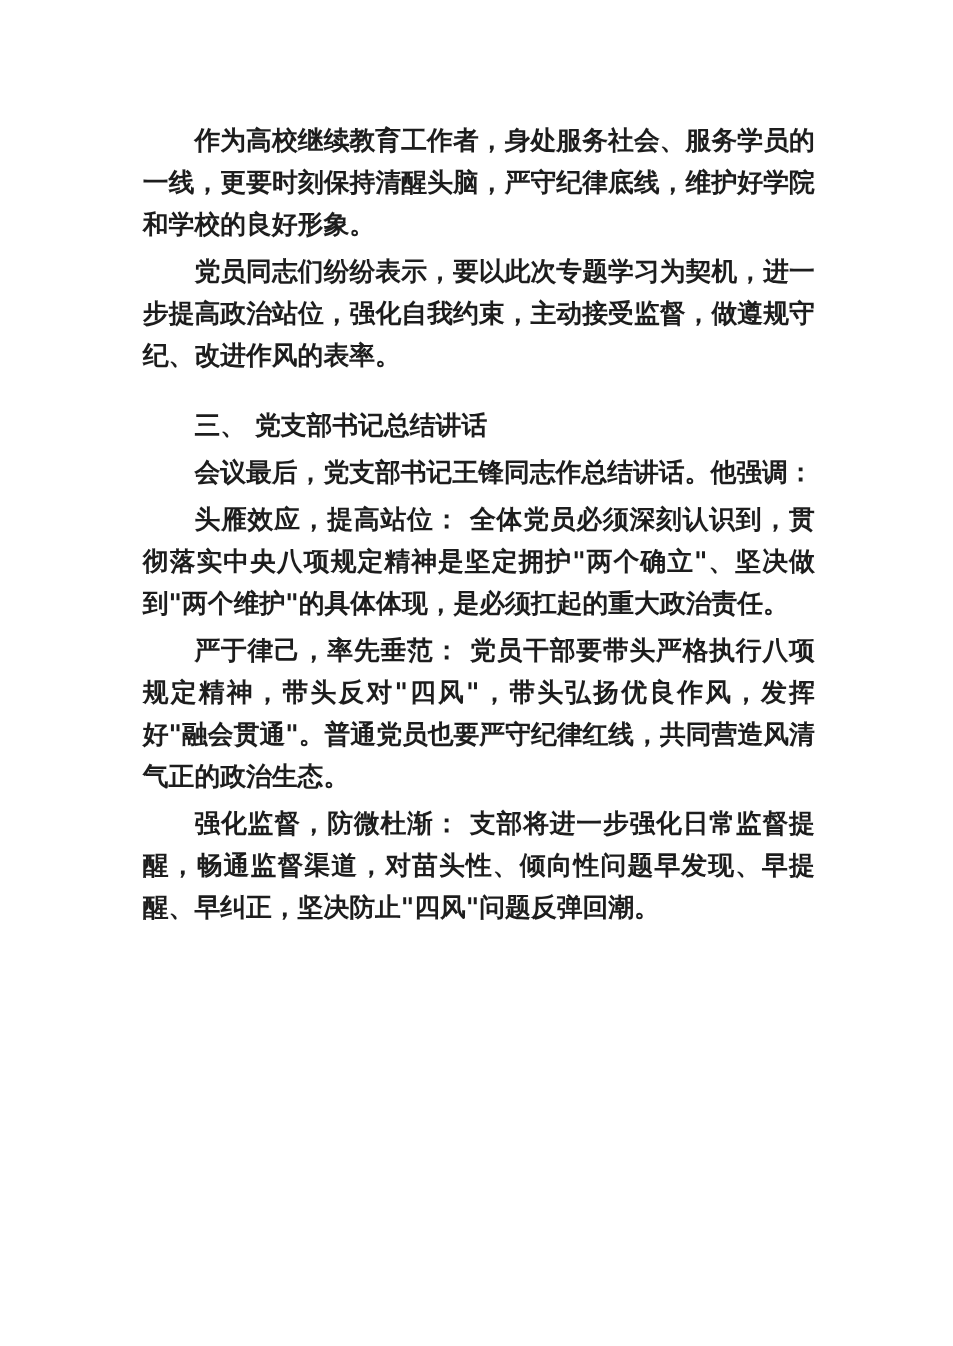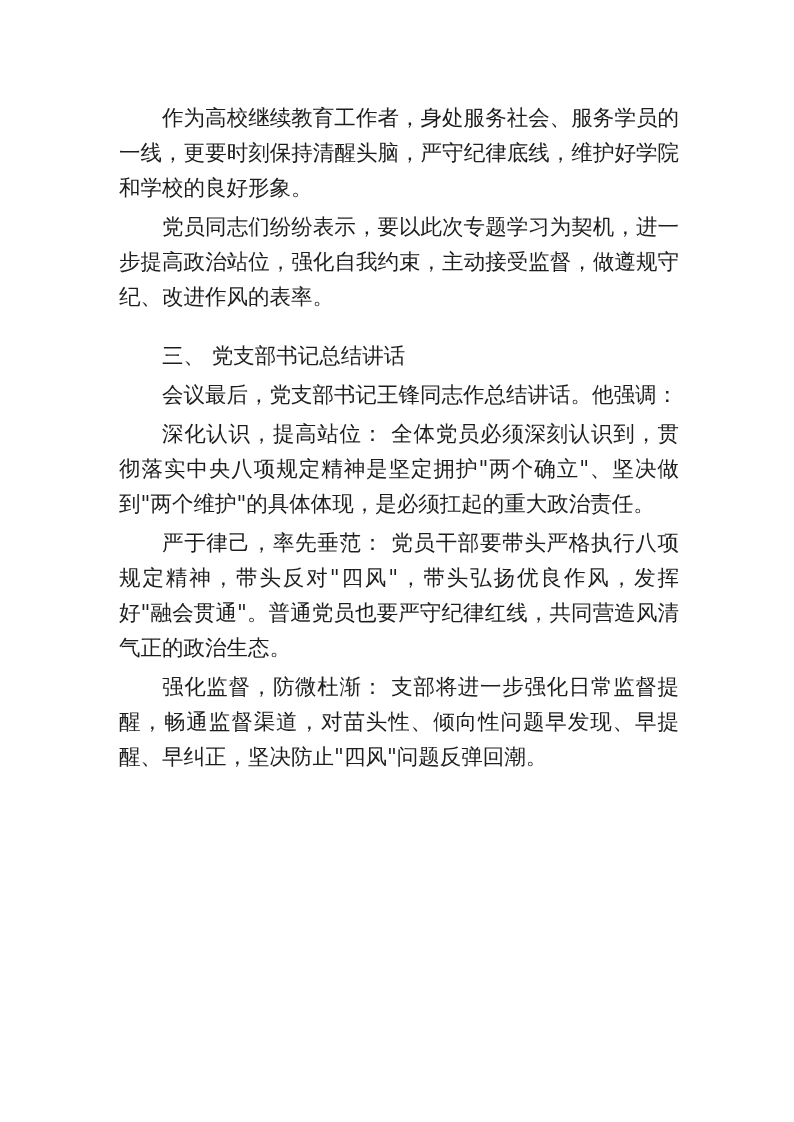--- a/index.html
+++ b/index.html
@@ -19,39 +19,39 @@
     left: 119px;
     top: 100px;
     width: 560px;
   }
   .para {
     margin: 0 0 4px 0;
     padding: 0;
     font-family: "DejaVu Serif", "Liberation Serif", serif;
     font-size: 21.5px;
     line-height: 35px;
-    font-weight: 400;
+    font-weight: 700;
     color: #1d1d1d;
     text-align: justify;
     text-justify: inter-character;
     text-indent: 2em;
     word-break: normal;
     line-break: strict;
   }
   .heading {
-    font-weight: 400; 
+    font-weight: 700; 
     margin-top: 24px;
   }
 </style>
 </head>
 <body>
 
 <div class="page">
   <div class="content">
     <p class="para">作为高校继续教育工作者，身处服务社会、服务学员的一线，更要时刻保持清醒头脑，严守纪律底线，维护好学院和学校的良好形象。</p>
     <p class="para">党员同志们纷纷表示，要以此次专题学习为契机，进一步提高政治站位，强化自我约束，主动接受监督，做遵规守纪、改进作风的表率。</p>
     <p class="para heading">三、 党支部书记总结讲话</p>
     <p class="para">会议最后，党支部书记王锋同志作总结讲话。他强调：</p>
-    <p class="para">深化认识，提高站位： 全体党员必须深刻认识到，贯彻落实中央八项规定精神是坚定拥护"两个确立"、坚决做到"两个维护"的具体体现，是必须扛起的重大政治责任。</p>
+    <p class="para">头雁效应，提高站位： 全体党员必须深刻认识到，贯彻落实中央八项规定精神是坚定拥护"两个确立"、坚决做到"两个维护"的具体体现，是必须扛起的重大政治责任。</p>
     <p class="para">严于律己，率先垂范： 党员干部要带头严格执行八项规定精神，带头反对"四风"，带头弘扬优良作风，发挥好"融会贯通"。普通党员也要严守纪律红线，共同营造风清气正的政治生态。</p>
     <p class="para">强化监督，防微杜渐： 支部将进一步强化日常监督提醒，畅通监督渠道，对苗头性、倾向性问题早发现、早提醒、早纠正，坚决防止"四风"问题反弹回潮。</p>
   </div>
 </div>
 
 </body></html>

